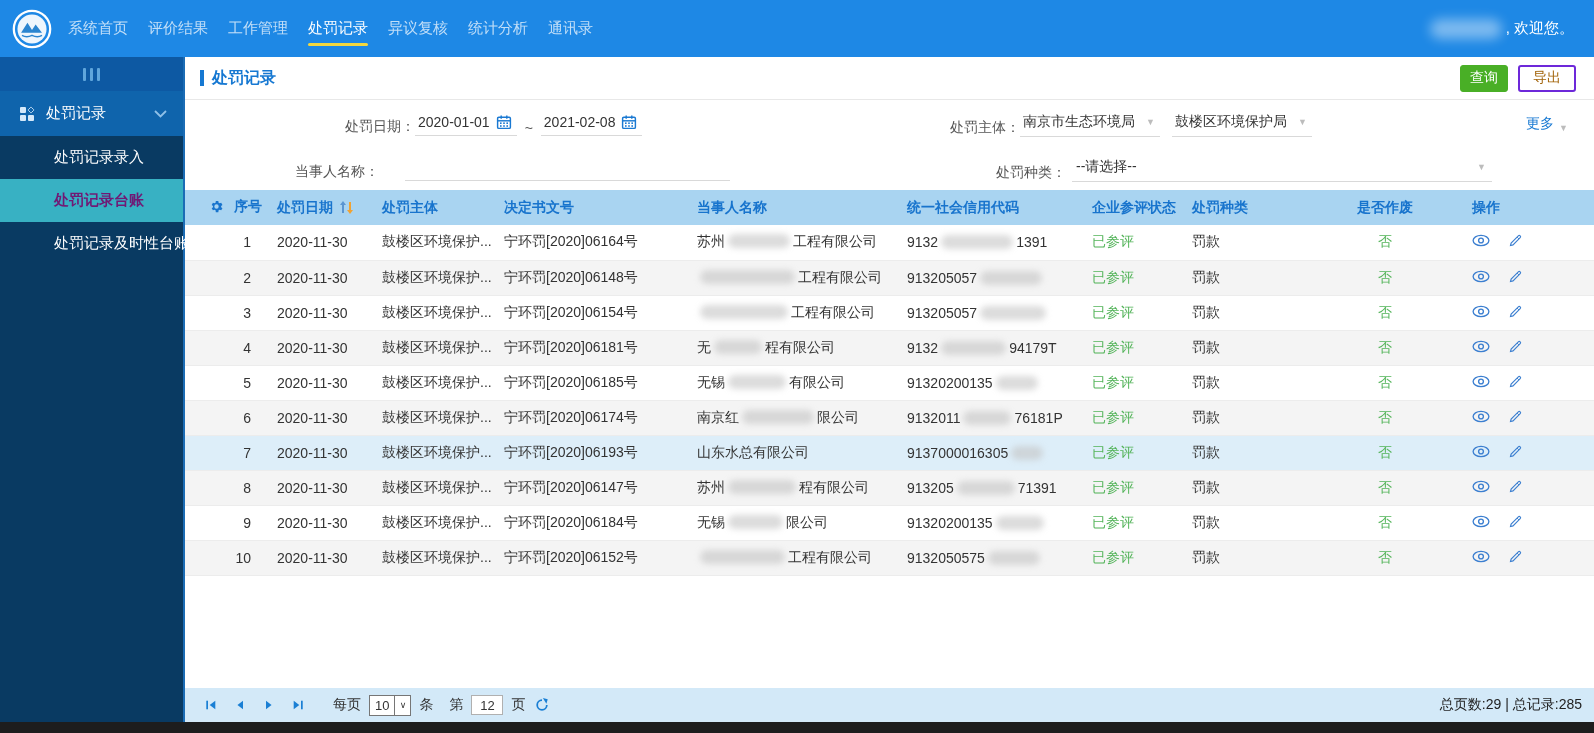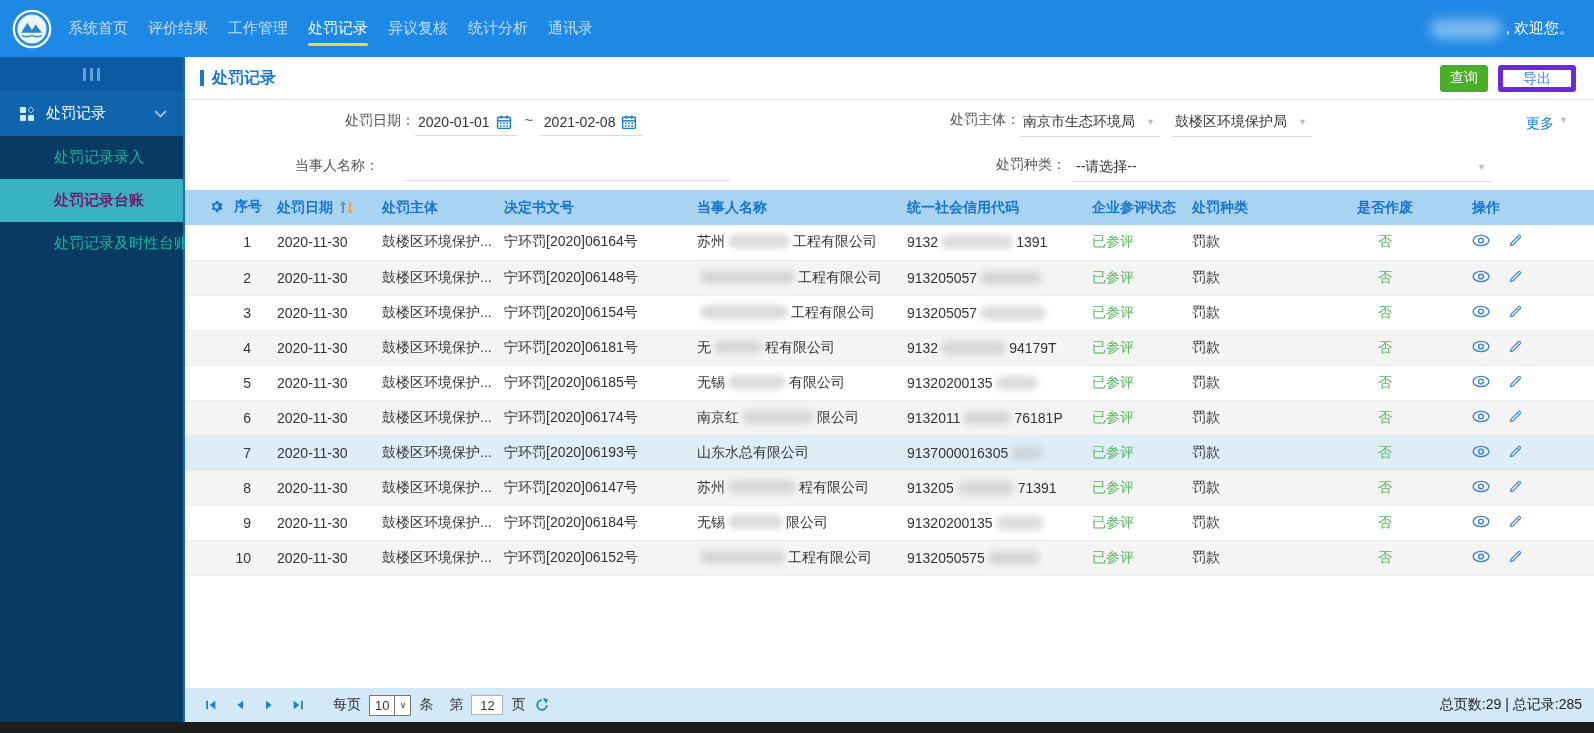--- a/index.html
+++ b/index.html
@@ -20,38 +20,38 @@
   
   .body-row { display:flex; height:665px; }
   .sidebar { width:185px; background:#093a62; display:flex; flex-direction:column; border-right:2px solid #1b6cb5; }
   .collapse-bar { height:34px; background:#0d59a3; display:flex; align-items:center; justify-content:center; gap:4px; cursor:pointer; }
   .cbar { width:3px; height:13px; background:#5fa6dc; border-radius:1px; }
   .parent-item { height:45px; background:#0f64ac; display:flex; align-items:center; padding:0 16px 0 20px; color:#fff; font-size:15px; cursor:pointer; }
   .grid-icon { display:grid; grid-template-columns:6px 6px; gap:2px; margin-right:12px; }
   .grid-icon i { width:6px; height:6px; background:#d5e9fa; border-radius:1px; }
   .grid-icon i.dm { background:transparent; border:1px solid #d5e9fa; width:6px; height:6px; transform:rotate(45deg) scale(.85); }
   .chev { margin-left:auto; display:flex; }
-  .sub-item { height:43px; display:flex; align-items:center; padding-left:54px; color:#14b8a6; font-size:15px; cursor:pointer; white-space:nowrap; }
+  .sub-item { height:43px; display:flex; align-items:center; padding-left:54px; color:#ffffff; font-size:15px; cursor:pointer; white-space:nowrap; }
   .sub-item.active { background:#38b1c3; color:#701a75; font-weight:bold; }
 
   .main { flex:1; background:#fff; position:relative; }
 
   
   .title-bar { height:43px; border-bottom:1px solid #e8e8e8; display:flex; align-items:center; padding:0 18px 0 15px; }
   .tmark { width:4px; height:16px; background:#1678d2; margin-right:8px; }
   .page-title { color:#1678d2; font-size:16px; font-weight:bold; }
   .btns { margin-left:auto; display:flex; gap:10px; }
   .btn { height:27px; font-size:14px; border-radius:3px; cursor:pointer; font-family:inherit; }
   .btn-query { width:48px; background:#49af26; color:#fff; border:1px solid #49af26; }
-  .btn-export { width:78px; background:#fff; color:#3b82f6; border:5px solid #6d28d9; }
+  .btn-export { width:58px; background:#fff; color:#a16207; border:2px solid #6d28d9; }
 
   
   .frow { position:relative; }
   .frow1 { height:47px; } .frow2 { height:43px; }
-  .fgroup { position:absolute; top:50%; transform:translateY(-50%); display:flex; align-items:flex-start; }
+  .fgroup { position:absolute; top:50%; transform:translateY(-50%); display:flex; align-items:flex-end; }
   .flabel { color:#555; font-size:14px; white-space:nowrap; }
   .fval { color:#333; font-size:14px; white-space:nowrap; }
   .ufield { display:flex; align-items:center; gap:6px; border-bottom:1px solid #d9d9d9; padding:2px 5px 5px 3px; cursor:pointer; }
   .tilde { margin:0 8px; color:#555; font-size:14px; }
   .arrow-down { color:#bcbcbc; font-size:9px; margin-left:5px; }
   #g-date { left:160px; } #g-subject { left:765px; } #g-more { right:26px; }
   #g-party { left:110px;gap:20px; } #g-type { left:811px; }
   .subj-field { margin-right:12px; }
   .party-input { width:325px; height:24px; border-bottom:1px solid #d9d9d9; margin-left:6px; }
   .type-field { width:420px; display:flex; align-items:center; justify-content:space-between; border-bottom:1px solid #d9d9d9; padding:2px 6px 5px 4px; margin-left:6px; cursor:pointer; }

